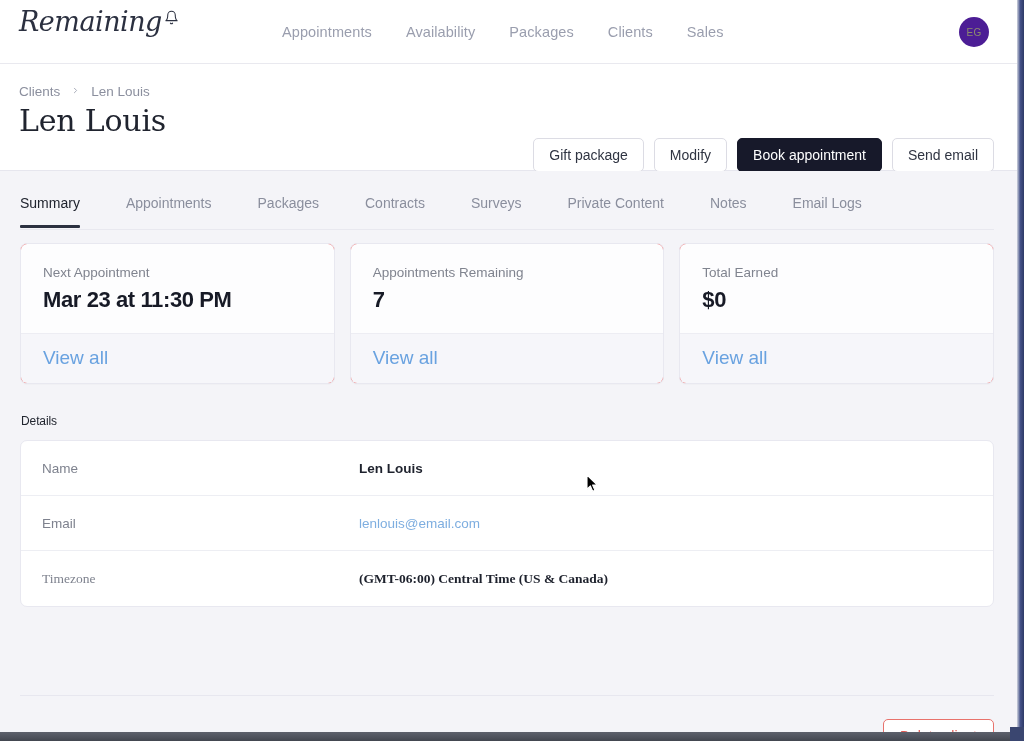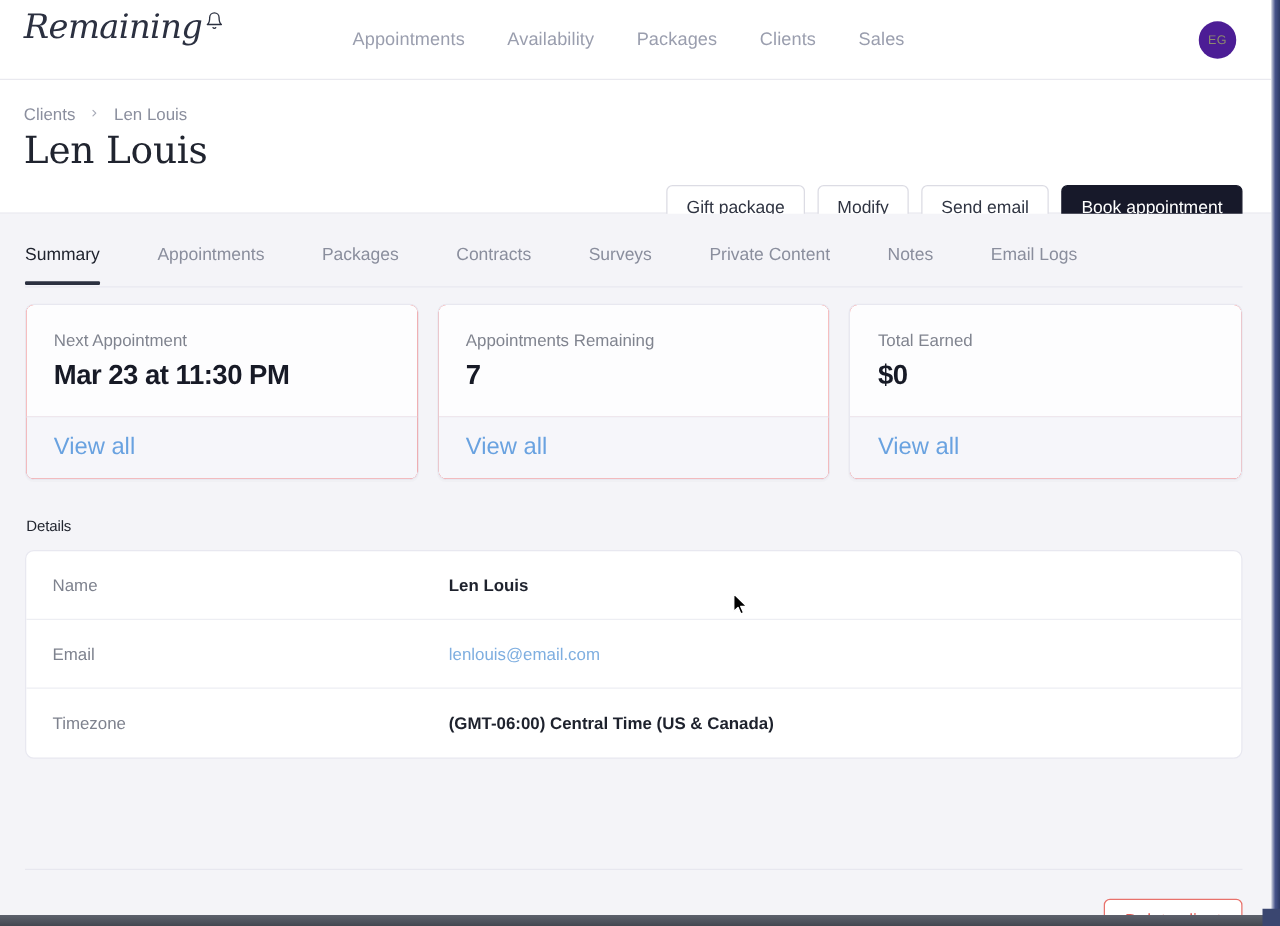--- a/index.html
+++ b/index.html
@@ -137,21 +137,21 @@
     left: 19px; top: 39px;
     font-family: "DejaVu Serif", serif;
     font-size: 30px;
     font-weight: 400;
     color: #20242f;
     letter-spacing: -0.2px;
   }
 
   .actions {
     position: absolute;
-    right: 23px; top: 118px;
+    right: 23px; top: 108px;
     transform: translateY(-100%);
     display: flex;
     gap: 10px;
   }
   .btn {
     height: 34px;
     padding: 0 15px;
     border-radius: 5px;
     font-size: 14px;
     font-family: "Liberation Sans", sans-serif;
@@ -269,21 +269,21 @@
     border-radius: 7px;
     overflow: hidden;
   }
   .drow {
     display: flex;
     align-items: center;
     height: 55px;
     border-bottom: 1px solid #edeef3;
     padding: 0 21px;
   }
-  .drow:last-child { border-bottom: none; }
+  .drow:last-child { border-bottom: none; font-family: Liberation Serif, serif; }
   .dlabel {
     width: 317px;
     flex: none;
     font-size: 13.5px;
     color: #7e828e;
   }
   .dvalue {
     font-size: 13.5px;
     color: #1e222d;
     font-weight: bold;
@@ -371,22 +371,22 @@
           </svg>
         </span>
         <span>Len Louis</span>
       </div>
 
       <h1 class="pagetitle">Len Louis</h1>
 
       <div class="actions">
         <button class="btn btn-outline">Gift package</button>
         <button class="btn btn-outline">Modify</button>
+        <button class="btn btn-dark">Book appointment</button>
         <button class="btn btn-outline">Send email</button>
-        <button class="btn btn-dark">Book appointment</button>
       </div>
     </div>
 
     <div class="bodyarea">
 
       <div class="tabs">
         <div class="tab active">Summary</div>
         <div class="tab">Appointments</div>
         <div class="tab">Packages</div>
         <div class="tab">Contracts</div>

